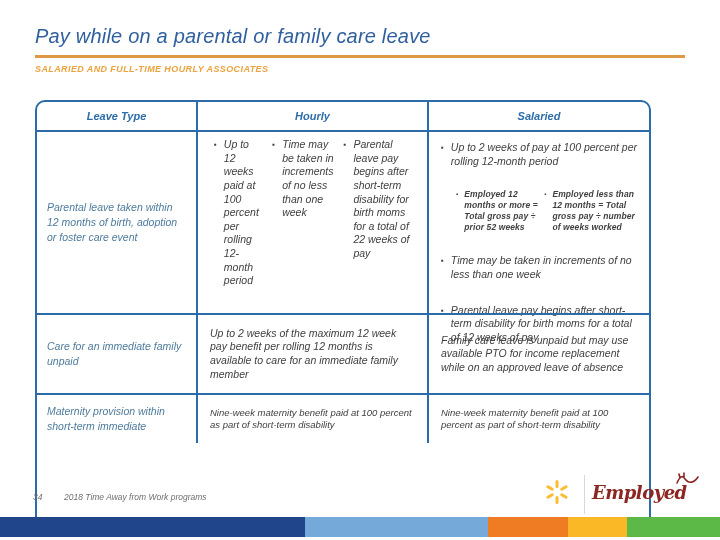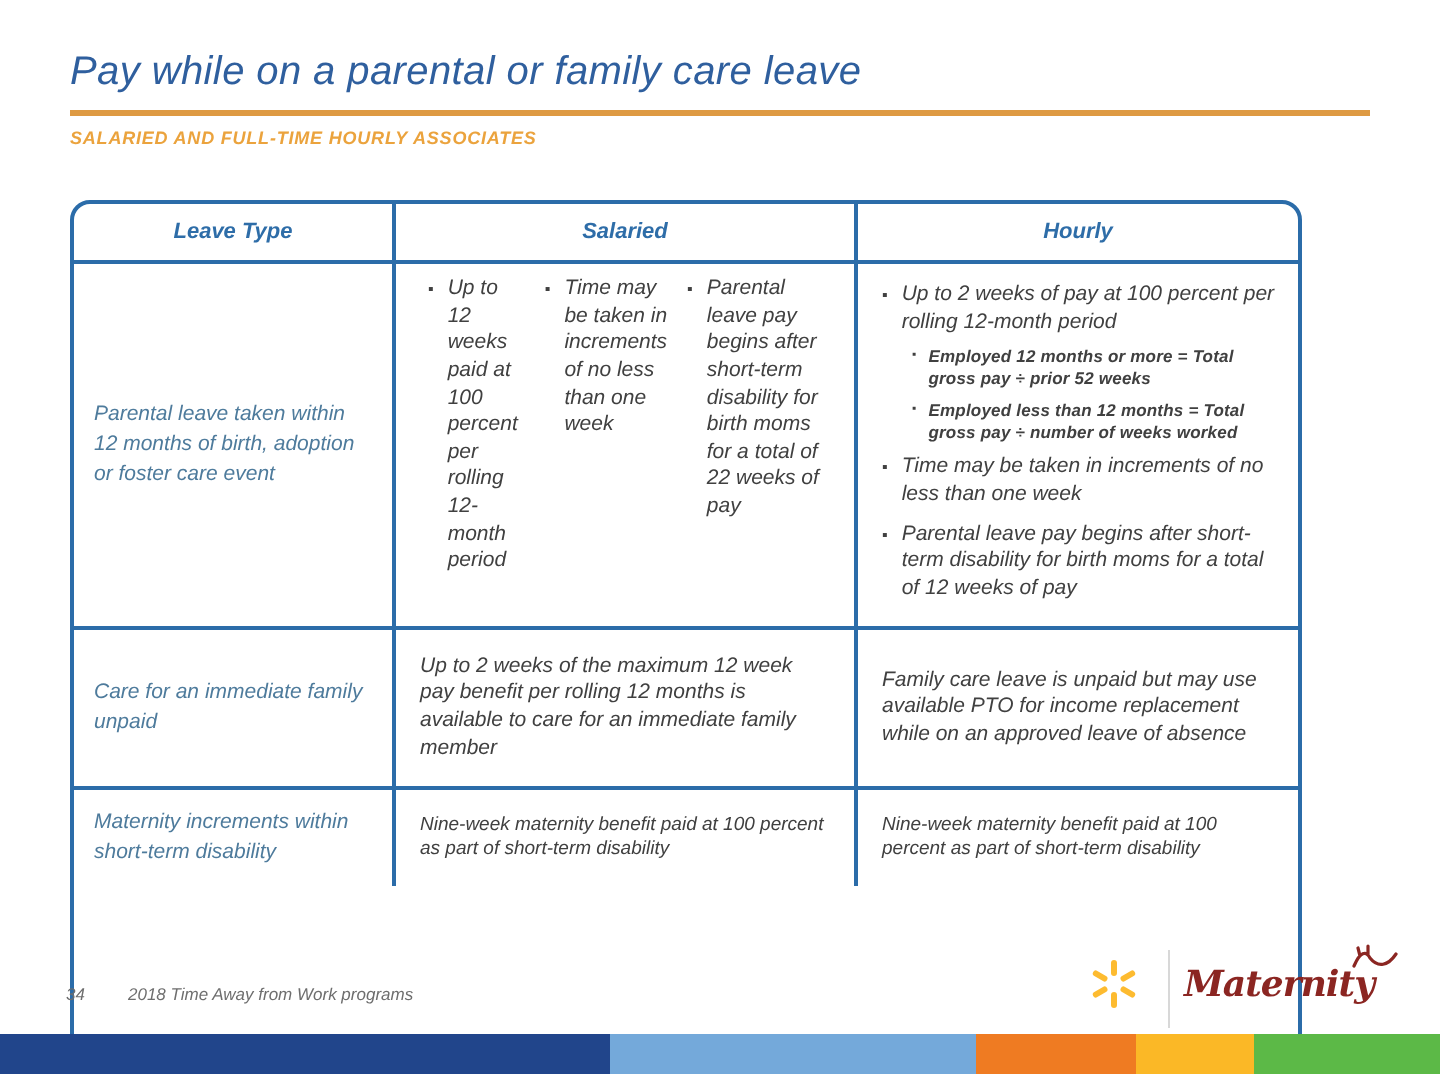--- a/index.html
+++ b/index.html
@@ -35,24 +35,24 @@
   .hcell {
     display:flex; align-items:center; justify-content:center;
     font-size:11px; font-weight:bold; color:#2E6DA8;
   }
   .label-cell {
     display:flex; align-items:center; padding:0 10px;
     font-size:10.5px; line-height:1.45; color:#4E7B9C;
   }
   .body-cell { color:#404040; font-size:10.5px; line-height:1.3; }
   .bullets-center { display:flex; flex-direction:row; justify-content:center; gap:8px; padding:6px 10px 6px 14px; }
-  .bullets-top    { display:flex; flex-direction:column; justify-content:flex-start; gap:6px; padding:9px 8px 4px 10px; }
+  .bullets-top    { display:flex; flex-direction:column; justify-content:flex-start; gap:22px; padding:9px 8px 4px 10px; }
   .bullet { display:flex; }
   .bullet::before { content:"▪"; font-size:8px; line-height:1.7; margin:0 7px 0 2px; color:#404040; flex:0 0 auto; }
-  .subbullets { display:flex; flex-direction:column; gap:5px; margin:-1px 0 -1px 16px; }
+  .subbullets { display:flex; flex-direction:row; gap:5px; margin:-1px 0 -1px 16px; }
   .subbullet { display:flex; font-size:8.5px; font-weight:600; line-height:1.3; letter-spacing:0.1px; }
   .subbullet::before { content:"▪"; font-size:6px; line-height:1.9; margin:0 6px 0 1px; flex:0 0 auto; }
   .text-cell { display:flex; align-items:center; padding:4px 12px; }
   .text-small { font-size:9.5px; }
   
   .page-number { position:absolute; left:33px; top:492px; font-size:8.5px; color:#6E6E6E; }
   .footer-text { position:absolute; left:64px; top:492px; font-size:8.5px; color:#6E6E6E; }
   .spark { position:absolute; left:544px; top:479px; }
   .logo-divider { position:absolute; left:584px; top:475px; width:1px; height:39px; background:#D8D8D8; }
   .moosejaw {
@@ -74,22 +74,22 @@
 
 <div class="slide">
 
   <div class="title">Pay while on a parental or family care leave</div>
   <div class="title-rule"></div>
   <div class="subtitle">SALARIED AND FULL-TIME HOURLY ASSOCIATES</div>
 
   <div class="pay-table">
 
     <div class="cell hrow c1 hcell">Leave Type</div>
+    <div class="cell hrow hcell">Hourly</div>
     <div class="cell hrow hcell">Salaried</div>
-    <div class="cell hrow hcell">Hourly</div>
 
     <div class="cell c1 label-cell">Parental leave taken within 12 months of birth, adoption or foster care event</div>
     <div class="cell body-cell bullets-center">
       <div class="bullet">
           <span>Up to 12 weeks paid at 100 percent per rolling 12-month period</span>
         </div>
       <div class="bullet">
           <span>Time may be taken in increments of no less than one week</span>
         </div>
       <div class="bullet">
@@ -113,21 +113,21 @@
         </div>
       <div class="bullet">
           <span>Parental leave pay begins after short-term disability for birth moms for a total of 12 weeks of pay</span>
         </div>
     </div>
 
     <div class="cell c1 label-cell">Care for an immediate family unpaid</div>
     <div class="cell body-cell text-cell">Up to 2 weeks of the maximum 12 week pay benefit per rolling 12 months is available to care for an immediate family member</div>
     <div class="cell body-cell text-cell">Family care leave is unpaid but may use available PTO for income replacement while on an approved leave of absence</div>
 
-    <div class="cell c1 label-cell">Maternity increments within short-term disability</div>
+    <div class="cell c1 label-cell">Maternity provision within short-term immediate</div>
     <div class="cell body-cell text-cell text-small">Nine-week maternity benefit paid at 100 percent as part of short-term disability</div>
     <div class="cell body-cell text-cell text-small">Nine-week maternity benefit paid at 100 percent as part of short-term disability</div>
 
   </div>
 
   <div class="page-number">34</div>
   <div class="footer-text">2018 Time Away from Work programs</div>
 
   <div class="spark">
     <svg width="26" height="26" viewBox="0 0 26 26">
@@ -135,21 +135,21 @@
         <rect x="11.5" y="1" width="3" height="8" rx="1.5"></rect>
         <rect x="11.5" y="17" width="3" height="8" rx="1.5"></rect>
         <rect x="11.5" y="1" width="3" height="8" rx="1.5" transform="rotate(60 13 13)"></rect>
         <rect x="11.5" y="17" width="3" height="8" rx="1.5" transform="rotate(60 13 13)"></rect>
         <rect x="11.5" y="1" width="3" height="8" rx="1.5" transform="rotate(-60 13 13)"></rect>
         <rect x="11.5" y="17" width="3" height="8" rx="1.5" transform="rotate(-60 13 13)"></rect>
       </g>
     </svg>
   </div>
   <div class="logo-divider"></div>
-  <div class="moosejaw">Maternity</div>
+  <div class="moosejaw">Employed</div>
   <div class="antler">
     <svg width="24" height="14" viewBox="0 0 24 14">
       <path d="M1 11 C4 4 7 3 9 7 M4 6 L3 2 M8 5 L8 1 M9 7 C13 12 18 11 22 5" stroke="#8B2622" stroke-width="1.6" fill="none" stroke-linecap="round"></path>
     </svg>
   </div>
 
   <div class="bar-seg seg-darkblue"></div>
   <div class="bar-seg seg-lightblue"></div>
   <div class="bar-seg seg-orange"></div>
   <div class="bar-seg seg-yellow"></div>

